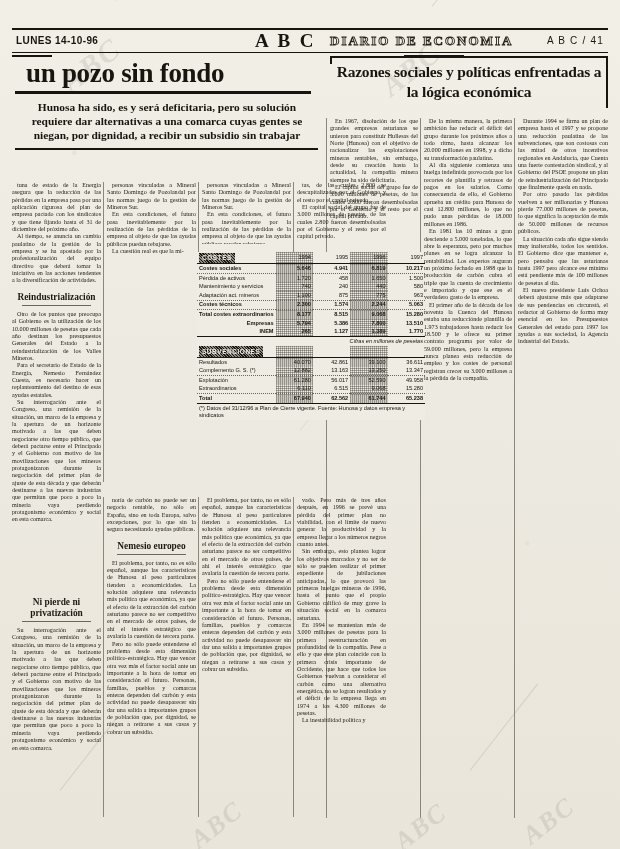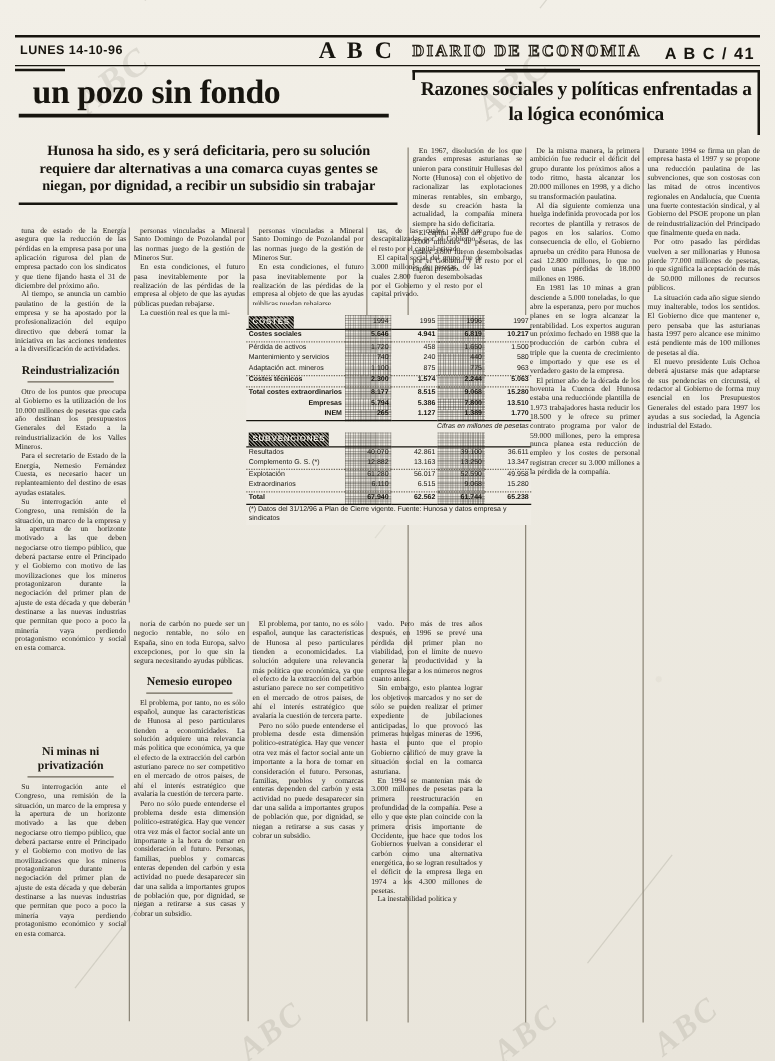--- a/index.html
+++ b/index.html
@@ -60,36 +60,36 @@
     position:absolute;left:318px;top:5px;
     font-family:"Liberation Serif", serif;
     font-size:13px;font-weight:bold;letter-spacing:2px;
     color:transparent;
     -webkit-text-stroke:.9px #2a251c;
     text-shadow:0 0 0 transparent;
   }
   .mast-folio{
     position:absolute;right:4px;top:7px;
     font-family:"Liberation Sans", sans-serif;
-    font-size:13px;font-weight:bold;letter-spacing:1.2px;
+    font-size:10px;font-weight:normal;letter-spacing:1.2px;
   }
   .mast-dash{position:absolute;left:0;top:27px;width:40px;height:2px;background:#17150f;}
   .mast-dash2{position:absolute;left:392px;top:27px;width:60px;height:1px;background:#17150f;}
 
   
   .lead-block{position:absolute;left:12px;top:58px;width:310px;}
   .lead-kicker{
     font-family:"Liberation Serif", serif;
     font-weight:bold;font-size:27px;line-height:30px;
     letter-spacing:-.3px;
     padding-left:14px;
   }
   .lead-rule{width:296px;height:3px;background:#17150f;margin:3px 0 0 3px;}
   .lead-sub{
-    margin-top:20px;
+    margin-top:6px;
     text-align:center;
     font-family:"Liberation Serif", serif;
     font-weight:bold;font-size:11.4px;line-height:14.2px;
     padding:0 6px;
   }
   .lead-rule-bot{width:303px;height:2px;background:#17150f;margin:5px 0 0 3px;}
 
   
   .right-head{
     position:absolute;left:330px;top:56px;width:278px;height:52px;
@@ -393,21 +393,21 @@
         </tr>
 
         <tr>
           <td class="tbl-foot" colspan="5">(*) Datos del 31/12/96 a Plan de Cierre vigente. Fuente: Hunosa y datos empresa y sindicatos</td>
         </tr>
       </tbody>
     </table>
   </div>
 
   <div class="col lc1">
-    <div class="subhead" style="margin-top:100px;">Ni minas ni privatización</div>
+    <div class="subhead" style="margin-top:100px;">Ni pierde ni privatización</div>
     <div class="subhead-line"></div>
     <p>Su interrogación ante el Congreso, una remisión de la situación, un marco de la empresa y la apertura de un horizonte motivado a las que deben negociarse otro tiempo público, que deberá pactarse entre el Principado y el Gobierno con motivo de las movilizaciones que los mineros protagonizaron durante la negociación del primer plan de ajuste de esta década y que deberán destinarse a las nuevas industrias que permitan que poco a poco la minería vaya perdiendo protagonismo económico y social en esta comarca.</p>
   </div>
 
   <div class="col lc2">
     <p class="first">noría de carbón no puede ser un negocio rentable, no sólo en España, sino en toda Europa, salvo excepciones, por lo que sin la segura necesitando ayudas públicas.</p>
     <div class="subhead">Nemesio europeo</div>
     <div class="subhead-line"></div>
     <p>El problema, por tanto, no es sólo español, aunque las características de Hunosa al peso particulares tienden a economicidades. La solución adquiere una relevancia más política que económica, ya que el efecto de la extracción del carbón asturiano parece no ser competitivo en el mercado de otros países, de ahí el interés estratégico que avalaría la cuestión de tercera parte.</p>
     <p>Pero no sólo puede entenderse el problema desde esta dimensión político-estratégica. Hay que vencer otra vez más el factor social ante un importante a la hora de tomar en consideración el futuro. Personas, familias, pueblos y comarcas enteras dependen del carbón y esta actividad no puede desaparecer sin dar una salida a importantes grupos de población que, por dignidad, se niegan a retirarse a sus casas y cobrar un subsidio.</p>

